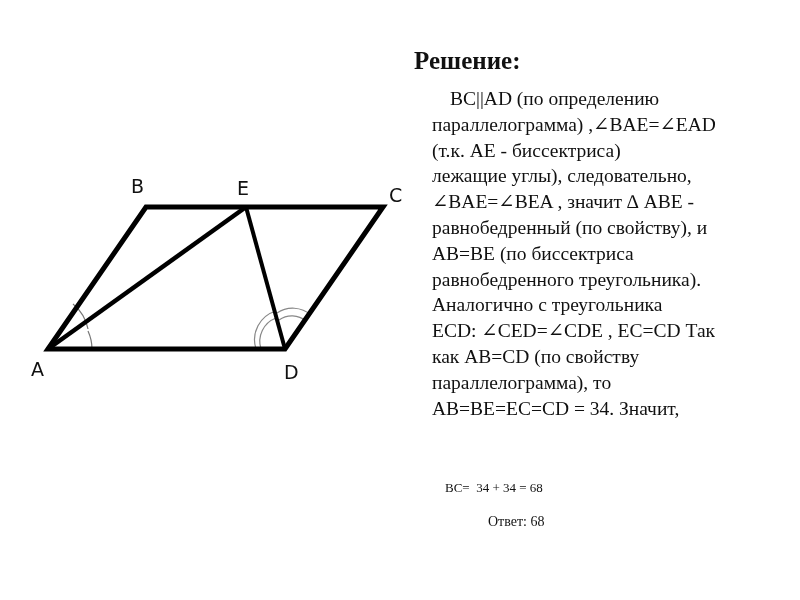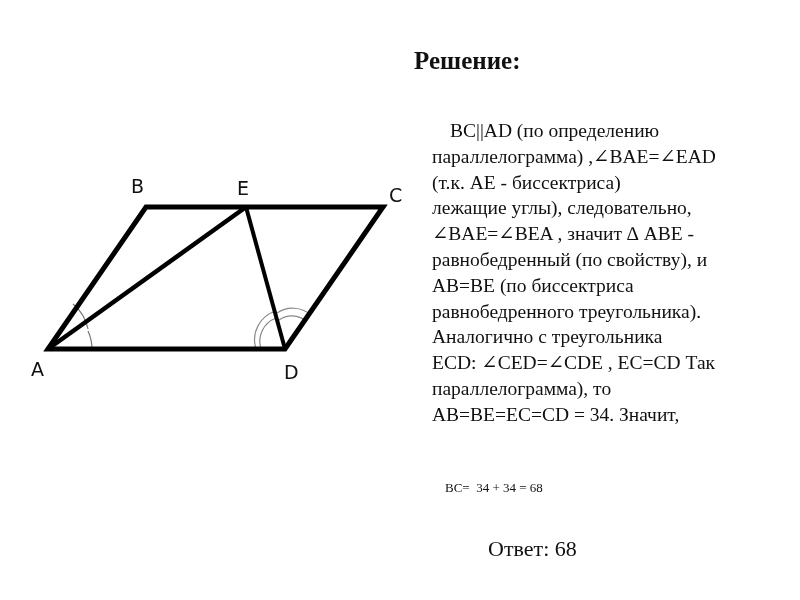--- a/index.html
+++ b/index.html
@@ -10,23 +10,23 @@
     .diagram { position: absolute; left: 0; top: 0; width: 430px; height: 420px; }
     .diagram svg { width: 430px; height: 420px; display: block; }
     .vlabel { font-family: "DejaVu Sans", "Liberation Sans", sans-serif; font-size: 19px; fill: #111; }
     .title {
       position: absolute; left: 414px; top: 47px; font-size: 25px; font-weight: bold; 
     }
     .body-text {
       position: absolute; left: 432px; top: 86px; width: 360px; font-size: 19.5px; line-height: 25.8px;
     }
     .body-text .line { white-space: nowrap; display: block; }
-    .body-text .first { padding-left: 18px; margin-top: 32px; }
+    .body-text .first { padding-left: 18px; }
     .bc-line { position: absolute; left: 445px; top: 480px; font-size: 13px; white-space: pre; }
-    .answer { position: absolute; left: 488px; top: 536px; font-size: 22px; white-space: nowrap; }
+    .answer { position: absolute; left: 488px; top: 514px; font-size: 14px; white-space: nowrap; }
   </style>
 </head>
 <body>
 
 <div class="diagram">
   <svg viewBox="0 0 430 420" xmlns="http://www.w3.org/2000/svg">
 
     <g fill="none" stroke="#777" stroke-width="1.2">
       <path d="M 92 349 A 44 44 0 0 0 88 331"></path>
       <path d="M 88 329 A 44 44 0 0 0 73 304"></path>
@@ -57,18 +57,19 @@
   <span class="line first">BC||AD (по определению</span>
   <span class="line">параллелограмма) ,∠BAE=∠EAD</span>
   <span class="line">(т.к. AE - биссектриса)</span>
   <span class="line">лежащие углы), следовательно,</span>
   <span class="line">∠BAE=∠BEA , значит ∆ ABE -</span>
   <span class="line">равнобедренный (по свойству), и</span>
   <span class="line">AB=BE (по биссектриса</span>
   <span class="line">равнобедренного треугольника).</span>
   <span class="line">Аналогично с треугольника</span>
   <span class="line">ECD: ∠CED=∠CDE , EC=CD Так</span>
+  <span class="line">как AB=CD (по свойству</span>
   <span class="line">параллелограмма), то</span>
   <span class="line">AB=BE=EC=CD = 34. Значит,</span>
 </div>
 
 <div class="bc-line">BC=  34 + 34 = 68</div>
 <div class="answer">Ответ: 68</div>
 
 </body></html>

